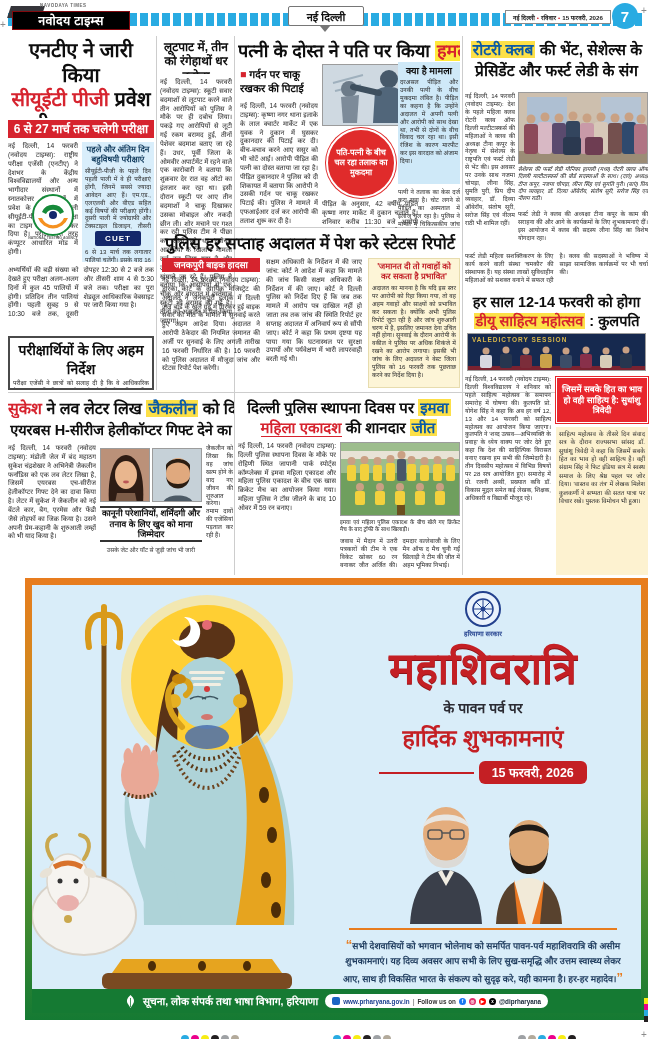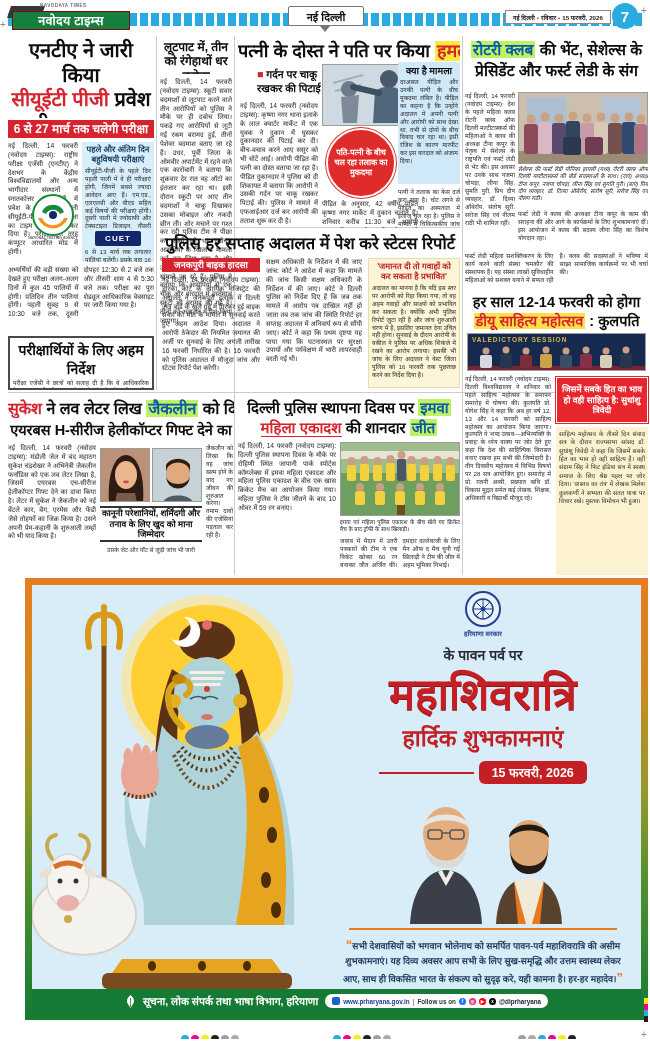--- a/index.html
+++ b/index.html
@@ -6,21 +6,21 @@
   body{background:#f2f2f2;}
   .page{position:relative;width:650px;height:1043px;margin:0 auto;background:#ffffff;
         font-family:"Liberation Sans",sans-serif;overflow:hidden;}
   .abs{position:absolute;overflow:hidden;}
   .bt{font-size:6.7px;line-height:1.32;text-align:justify;color:#262626;}
   .bts{font-size:6.1px;line-height:1.3;text-align:justify;color:#2a2a2a;}
   .hd{font-weight:700;color:#0d0d0d;}
   .center{text-align:center;}
   .red{color:#d6232e;}
   .hl-y{background:#ffe93b;color:#d6232e;padding:0 2px;}
-  .hl-c{background:#bef264;color:#0b5aa5;padding:0 2px;}
+  .hl-c{background:#fde047;color:#0b5aa5;padding:0 2px;}
   .hl-cr{background:#fde047;color:#d6232e;padding:0 2px;}
   .ul-r{color:#d6232e;border-bottom:2px solid #d6232e;}
   .vr{position:absolute;width:1px;background:#cdcdcd;}
   .hrl{position:absolute;height:1px;background:#cdcdcd;}
   .banner{background:#d6232e;color:#fff;font-weight:700;text-align:center;}
   .tagbox{background:#d6232e;color:#fff;font-weight:700;text-align:center;}
   .bluebox{background:#d9eefb;padding:3px;}
   .quotebox{background:#fdf5d7;border:1px solid #e7dcae;padding:3px;}
   .photo{border:1px solid #9c9c9c;}
   .cap{font-size:5.6px;line-height:1.3;color:#222;text-align:justify;}
@@ -38,21 +38,21 @@
         line-height:7px;text-align:center;font-weight:700;}
 </style>
 </head>
 <body>
 
 <div class="page">
 
   <div class="abs" style="left:8px;top:13px;width:634px;height:13px;background:repeating-linear-gradient(90deg,#29abe2 0 8px,#ffffff 8px 11px);"></div>
   <div class="abs" style="left:9px;top:6px;width:34px;height:12px;background:#35353a;transform:skewX(-18deg);"></div>
   <div class="abs" style="left:40px;top:3px;width:90px;font-size:4.5px;color:#6a6a6a;font-weight:700;letter-spacing:.5px;">NAVODAYA TIMES</div>
-  <div class="abs" style="left:12px;top:11px;width:118px;height:19px;background:#15803d;border:1px solid #82090e;display:flex;align-items:center;justify-content:center;">
+  <div class="abs" style="left:12px;top:11px;width:118px;height:19px;background:#000000;border:1px solid #82090e;display:flex;align-items:center;justify-content:center;">
       <span style="color:#fff;font-weight:700;font-size:12.5px;letter-spacing:.3px;">नवोदय टाइम्स</span>
   </div>
   <div class="abs" style="left:288px;top:6px;width:76px;height:20px;background:#fff;border:1px solid #767676;border-radius:2px;display:flex;align-items:center;justify-content:center;">
       <span style="font-weight:700;font-size:11px;color:#111;">नई दिल्ली</span>
   </div>
   <div style="position:absolute;left:320px;top:26px;width:0;height:0;border-left:5px solid transparent;border-right:5px solid transparent;border-top:6px solid #767676;"></div>
   <div class="abs" style="left:505px;top:10px;width:106px;height:14px;background:#fff;border:1px solid #8a8a8a;display:flex;align-items:center;justify-content:center;gap:2px;font-size:6.2px;font-weight:700;color:#222;">
       <span>नई दिल्ली</span>
       <span class="red">•</span>
       <span>रविवार</span>
@@ -99,21 +99,21 @@
      <div class="hd center" style="font-size:14px;">परीक्षार्थियों के लिए अहम निर्देश</div>
      <div class="bts" style="margin-top:1px;">परीक्षा एजेंसी ने छात्रों को सलाह दी है कि वे आधिकारिक वेबसाइट पर नियमित रूप से अपडेट देखते रहें, ताकि एडमिट कार्ड, परीक्षा केंद्र और जरूरी दिशा-निर्देशों की जानकारी समय पर मिल सके। परीक्षा से कुछ दिन पहले प्रवेश पत्र जारी किए जाएंगे, जिनमें शहर, केंद्र और पाली का उल्लेख होगा।</div>
   </div>
 
   <div class="abs hd center" style="left:160px;top:40px;width:72px;height:34px;font-size:12px;line-height:1.2;">लूटपाट में, तीन को रंगेहाथों धर दबोचा</div>
   <div class="abs bt" style="left:160px;top:78px;width:72px;height:312px;">नई दिल्ली, 14 फरवरी (नवोदय टाइम्स): स्कूटी सवार बदमाशों से लूटपाट करने वाले तीन आरोपियों को पुलिस ने मौके पर ही दबोच लिया। पकड़े गए आरोपियों से लूटी गई रकम बरामद हुई, तीनों पेशेवर बदमाश बताए जा रहे हैं। उधर, पूर्वी जिला के ओमवीर अपार्टमेंट में रहने वाले एक कारोबारी ने बताया कि शुक्रवार देर रात वह ऑटो का इंतजार कर रहा था। इसी दौरान स्कूटी पर आए तीन बदमाशों ने चाकू दिखाकर उसका मोबाइल और नकदी छीन ली। शोर मचाने पर गश्त कर रही पुलिस टीम ने पीछा कर तीनों को धर दबोचा। आरोपियों के खिलाफ मामला दर्ज कर लिया गया है और उनके आपराधिक रिकॉर्ड खंगाले जा रहे हैं। पुलिस ने बताया कि आरोपियों से एक चाकू और वारदात में इस्तेमाल स्कूटी भी बरामद की गई है। तीनों को अदालत में पेश किया जाएगा।</div>
 
   <div class="abs hd" style="left:238px;top:38px;width:222px;height:26px;font-size:18px;white-space:nowrap;">
      <span>पत्नी के दोस्त ने पति पर किया </span><span class="hl-y">हमला</span>
   </div>
-  <div class="abs hd" style="left:257px;top:68px;width:84px;height:30px;font-size:10.5px;line-height:1.3;">
+  <div class="abs hd" style="left:240px;top:68px;width:84px;height:30px;font-size:10.5px;line-height:1.3;">
      <span class="red">■</span>
      <span>गर्दन पर चाकू रखकर की पिटाई</span>
   </div>
   <div class="abs bt" style="left:240px;top:102px;width:78px;height:126px;">नई दिल्ली, 14 फरवरी (नवोदय टाइम्स): कृष्णा नगर थाना इलाके के लाल क्वार्टर मार्केट में एक युवक ने दुकान में घुसकर दुकानदार की पिटाई कर दी। बीच-बचाव करने आए ससुर को भी चोटें आईं। आरोपी पीड़ित की पत्नी का दोस्त बताया जा रहा है। पीड़ित दुकानदार ने पुलिस को दी शिकायत में बताया कि आरोपी ने उसकी गर्दन पर चाकू रखकर पिटाई की। पुलिस ने मामले में एफआईआर दर्ज कर आरोपी की तलाश शुरू कर दी है।</div>
   <div class="abs photo" style="left:322px;top:64px;width:96px;height:62px;background:#ccd6de;">
      <svg width="96" height="62" viewBox="0 0 96 62">
         <rect width="96" height="62" fill="#cfd9e1"></rect>
         <path d="M10 18 L40 10 M12 26 L38 20" stroke="#9fb0bd" stroke-width="2"></path>
         <circle cx="26" cy="24" r="8" fill="#6c7b89"></circle>
         <path d="M18 32 L36 30 L34 58 L20 58 Z" fill="#7d8b99"></path>
@@ -374,22 +374,22 @@
             <circle cx="13" cy="13" r="2.5" fill="#23418e"></circle>
             <g stroke="#23418e" stroke-width="1">
               <line x1="13" y1="3" x2="13" y2="23"></line>
                 <line x1="3" y1="13" x2="23" y2="13"></line>
               <line x1="6" y1="6" x2="20" y2="20"></line>
                 <line x1="20" y1="6" x2="6" y2="20"></line>
             </g>
           </svg>
         </div>
         <div style="font-size:6.5px;font-weight:700;color:#23418e;margin-top:2px;">हरियाणा सरकार</div>
+        <div style="font-size:43px;font-weight:700;color:#c41f24;line-height:1.05;margin-top:8px;text-shadow:0 1px 0 #8e1216;">महाशिवरात्रि</div>
         <div style="font-size:14px;font-weight:700;color:#2b2b33;margin-top:7px;">के पावन पर्व पर</div>
-        <div style="font-size:43px;font-weight:700;color:#c41f24;line-height:1.05;margin-top:8px;text-shadow:0 1px 0 #8e1216;">महाशिवरात्रि</div>
         <div style="font-size:23px;font-weight:700;color:#c41f24;margin-top:4px;">हार्दिक शुभकामनाएं</div>
         <div style="margin-top:8px;white-space:nowrap;">
           <span class="sline" style="width:95px;"></span>
           <span class="pill" style="font-size:12.5px;"><span>15 फरवरी, 2026</span></span>
         </div>
         <div style="position:relative;height:132px;margin-top:10px;">
           <div class="abs" style="left:64px;top:0;width:100px;height:130px;">
             <svg width="100" height="130" viewBox="0 0 100 130">
               <ellipse cx="50" cy="40" rx="23" ry="27" fill="#e4ad7d"></ellipse>
               <path d="M27 34 C27 16 73 16 73 34 C66 24 34 24 27 34 Z" fill="#e8e6e2"></path>

